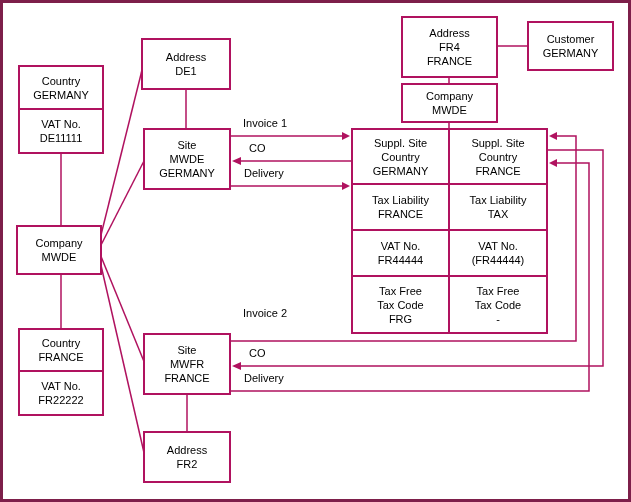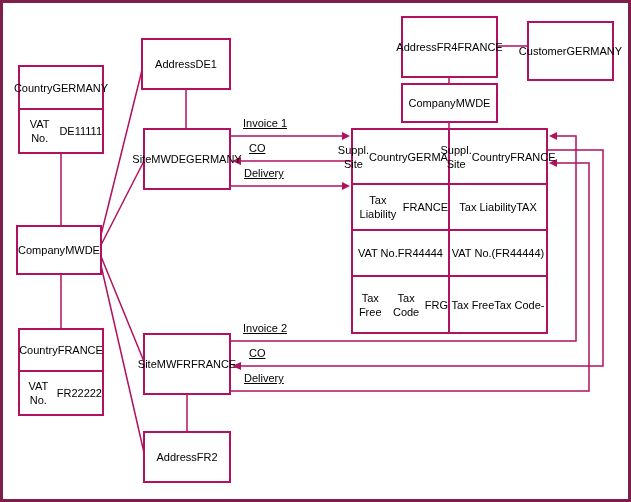--- a/index.html
+++ b/index.html
@@ -15,36 +15,35 @@
     overflow: hidden;
   }
 
   .wires { position: absolute; left: 0; top: 0; }
 
   .box {
     position: absolute;
     border: 2px solid #b0125f;
     background: #ffffff;
     display: flex;
-    flex-direction: row;
+    flex-direction: column;
     align-items: center;
     justify-content: center;
     text-align: center;
     font-size: 11px;
     line-height: 14px;
     color: #000;
   }
 
   .flow-label {
     position: absolute;
     font-size: 11px;
     line-height: 13px;
     color: #000;
     white-space: nowrap;
-    text-decoration: underline;
   }
 </style>
 </head>
 <body>
 
 <div class="diagram">
 
   <svg class="wires" width="631" height="502" viewBox="0 0 631 502">
     <g stroke="#b0125f" stroke-width="1.5" fill="none">
 
@@ -149,21 +148,21 @@
   <div class="box" style="left:140px;top:428px;width:88px;height:52px">
     <span>Address</span>
     <span>FR2</span>
   </div>
 
   <div class="box" style="left:398px;top:13px;width:97px;height:62px">
     <span>Address</span>
     <span>FR4</span>
     <span>FRANCE</span>
   </div>
-  <div class="box" style="left:524px;top:18px;width:87px;height:60px">
+  <div class="box" style="left:524px;top:18px;width:87px;height:50px">
     <span>Customer</span>
     <span>GERMANY</span>
   </div>
   <div class="box" style="left:398px;top:80px;width:97px;height:40px">
     <span>Company</span>
     <span>MWDE</span>
   </div>
 
   <div class="box" style="left:348px;top:125px;width:99px;height:57px">
     <span>Suppl. Site</span>
@@ -198,17 +197,17 @@
   </div>
   <div class="box" style="left:445px;top:272px;width:100px;height:59px">
     <span>Tax Free</span>
     <span>Tax Code</span>
     <span>-</span>
   </div>
 
   <div class="flow-label" style="left:240px;top:114px">Invoice 1</div>
   <div class="flow-label" style="left:246px;top:139px">CO</div>
   <div class="flow-label" style="left:241px;top:164px">Delivery</div>
-  <div class="flow-label" style="left:240px;top:319px">Invoice 2</div>
+  <div class="flow-label" style="left:240px;top:304px">Invoice 2</div>
   <div class="flow-label" style="left:246px;top:344px">CO</div>
   <div class="flow-label" style="left:241px;top:369px">Delivery</div>
 
 </div>
 
 </body></html>

